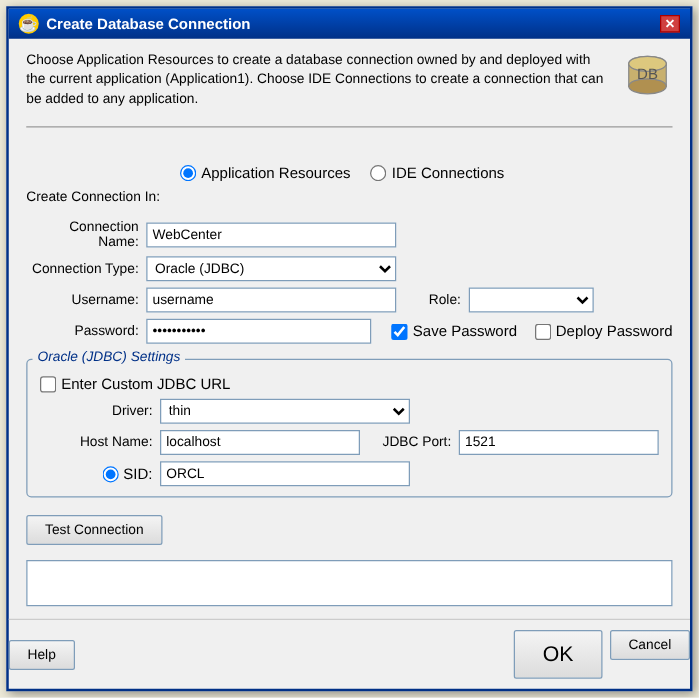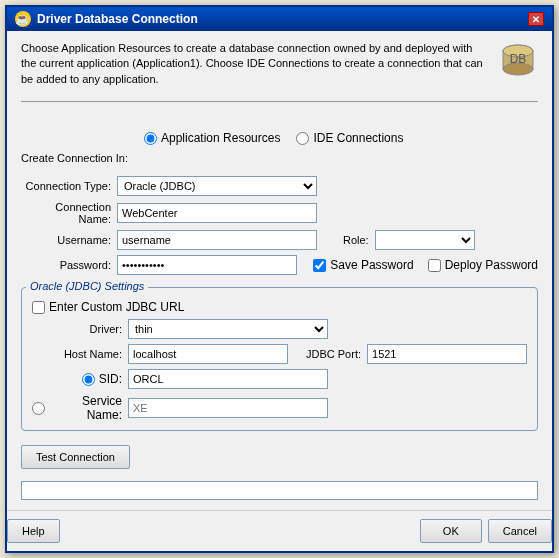--- a/index.html
+++ b/index.html
@@ -198,25 +198,25 @@
       padding: 8px 0;
       border-top: 1px solid #ccc;
     }
 
     .footer-right {
       display: flex;
       gap: 6px;
     }
 
     .ok-btn {
-      height: 24px;
+      height: 39px;
       padding: 0 22px;
       border: 1px solid #7f9db9;
       background: linear-gradient(to bottom, #f4f4f4, #dcdcdc);
-      font-size: 11px;
+      font-size: 17px;
       cursor: pointer;
       border-radius: 2px;
     }
 
     .cancel-btn {
       height: 24px;
       padding: 0 14px;
       border: 1px solid #7f9db9;
       background: linear-gradient(to bottom, #f4f4f4, #dcdcdc);
       font-size: 11px;
@@ -249,21 +249,21 @@
 </head>
 <body>
 
 <div class="dialog">
 
   <div class="title-bar">
     <div class="title-bar-left">
       <div class="title-icon">
         <span>☕</span>
       </div>
-      <span class="title-text">Driver Database Connection</span>
+      <span class="title-text">Create Database Connection</span>
     </div>
     <div class="title-close">✕</div>
   </div>
 
   <div class="dialog-body">
 
     <div class="intro-area">
       <span class="intro-text">Choose Application Resources to create a database connection owned by and deployed with the current application (Application1). Choose IDE Connections to create a connection that can be added to any application.</span>
       <svg class="db-icon" viewBox="0 0 40 40">
         <ellipse cx="20" cy="10" rx="15" ry="6" fill="#c8b06e" stroke="#888" stroke-width="1"></ellipse>
@@ -284,29 +284,29 @@
       </label>
       <label class="radio-option">
         <input type="radio" name="conn_in" style="">
         <span>IDE Connections</span>
       </label>
     </div>
 
     <div style="display:flex; flex-direction:column; gap:5px;">
 
       <div class="inner-form-row">
+        <span class="inner-label">Connection Name:</span>
+        <input type="text" class="inner-input" style="max-width: 200px;" value="WebCenter">
+      </div>
+
+      <div class="inner-form-row">
         <span class="inner-label">Connection Type:</span>
         <select class="form-select" style="max-width:200px; height:20px;">
           <option>Oracle (JDBC)</option>
         </select>
-      </div>
-
-      <div class="inner-form-row">
-        <span class="inner-label">Connection Name:</span>
-        <input type="text" class="inner-input" style="max-width: 200px;" value="WebCenter">
       </div>
 
       <div class="inner-form-row">
         <span class="inner-label">Username:</span>
         <input type="text" class="inner-input" style="max-width: 200px;" value="username">
         <span style="margin-left:20px; font-size:11px;">Role:</span>
         <select class="form-select" style="width:100px; height:20px;">
           <option value=""></option>
           <option>SYSDBA</option>
           <option>SYSOPER</option>
@@ -353,27 +353,20 @@
         </div>
 
         <div class="inner-form-row">
           <span style="width:90px; text-align:right; display:flex; align-items:center; justify-content:flex-end; gap:4px;">
             <input type="radio" name="db_type" checked="" style="">
             <label>SID:</label>
           </span>
           <input type="text" class="inner-input" style="max-width: 200px;" value="ORCL">
         </div>
 
-        <div class="inner-form-row">
-          <span style="width:90px; text-align:right; display:flex; align-items:center; justify-content:flex-end; gap:4px;">
-            <input type="radio" name="db_type" style="">
-            <label>Service Name:</label>
-          </span>
-          <input type="text" class="inner-input" style="max-width: 200px;" placeholder="XE">
-        </div>
 
       </div>
     </div>
 
     <div class="test-btn-area">
       <button class="btn">Test Connection</button>
     </div>
 
     <div class="log-area"></div>
 

